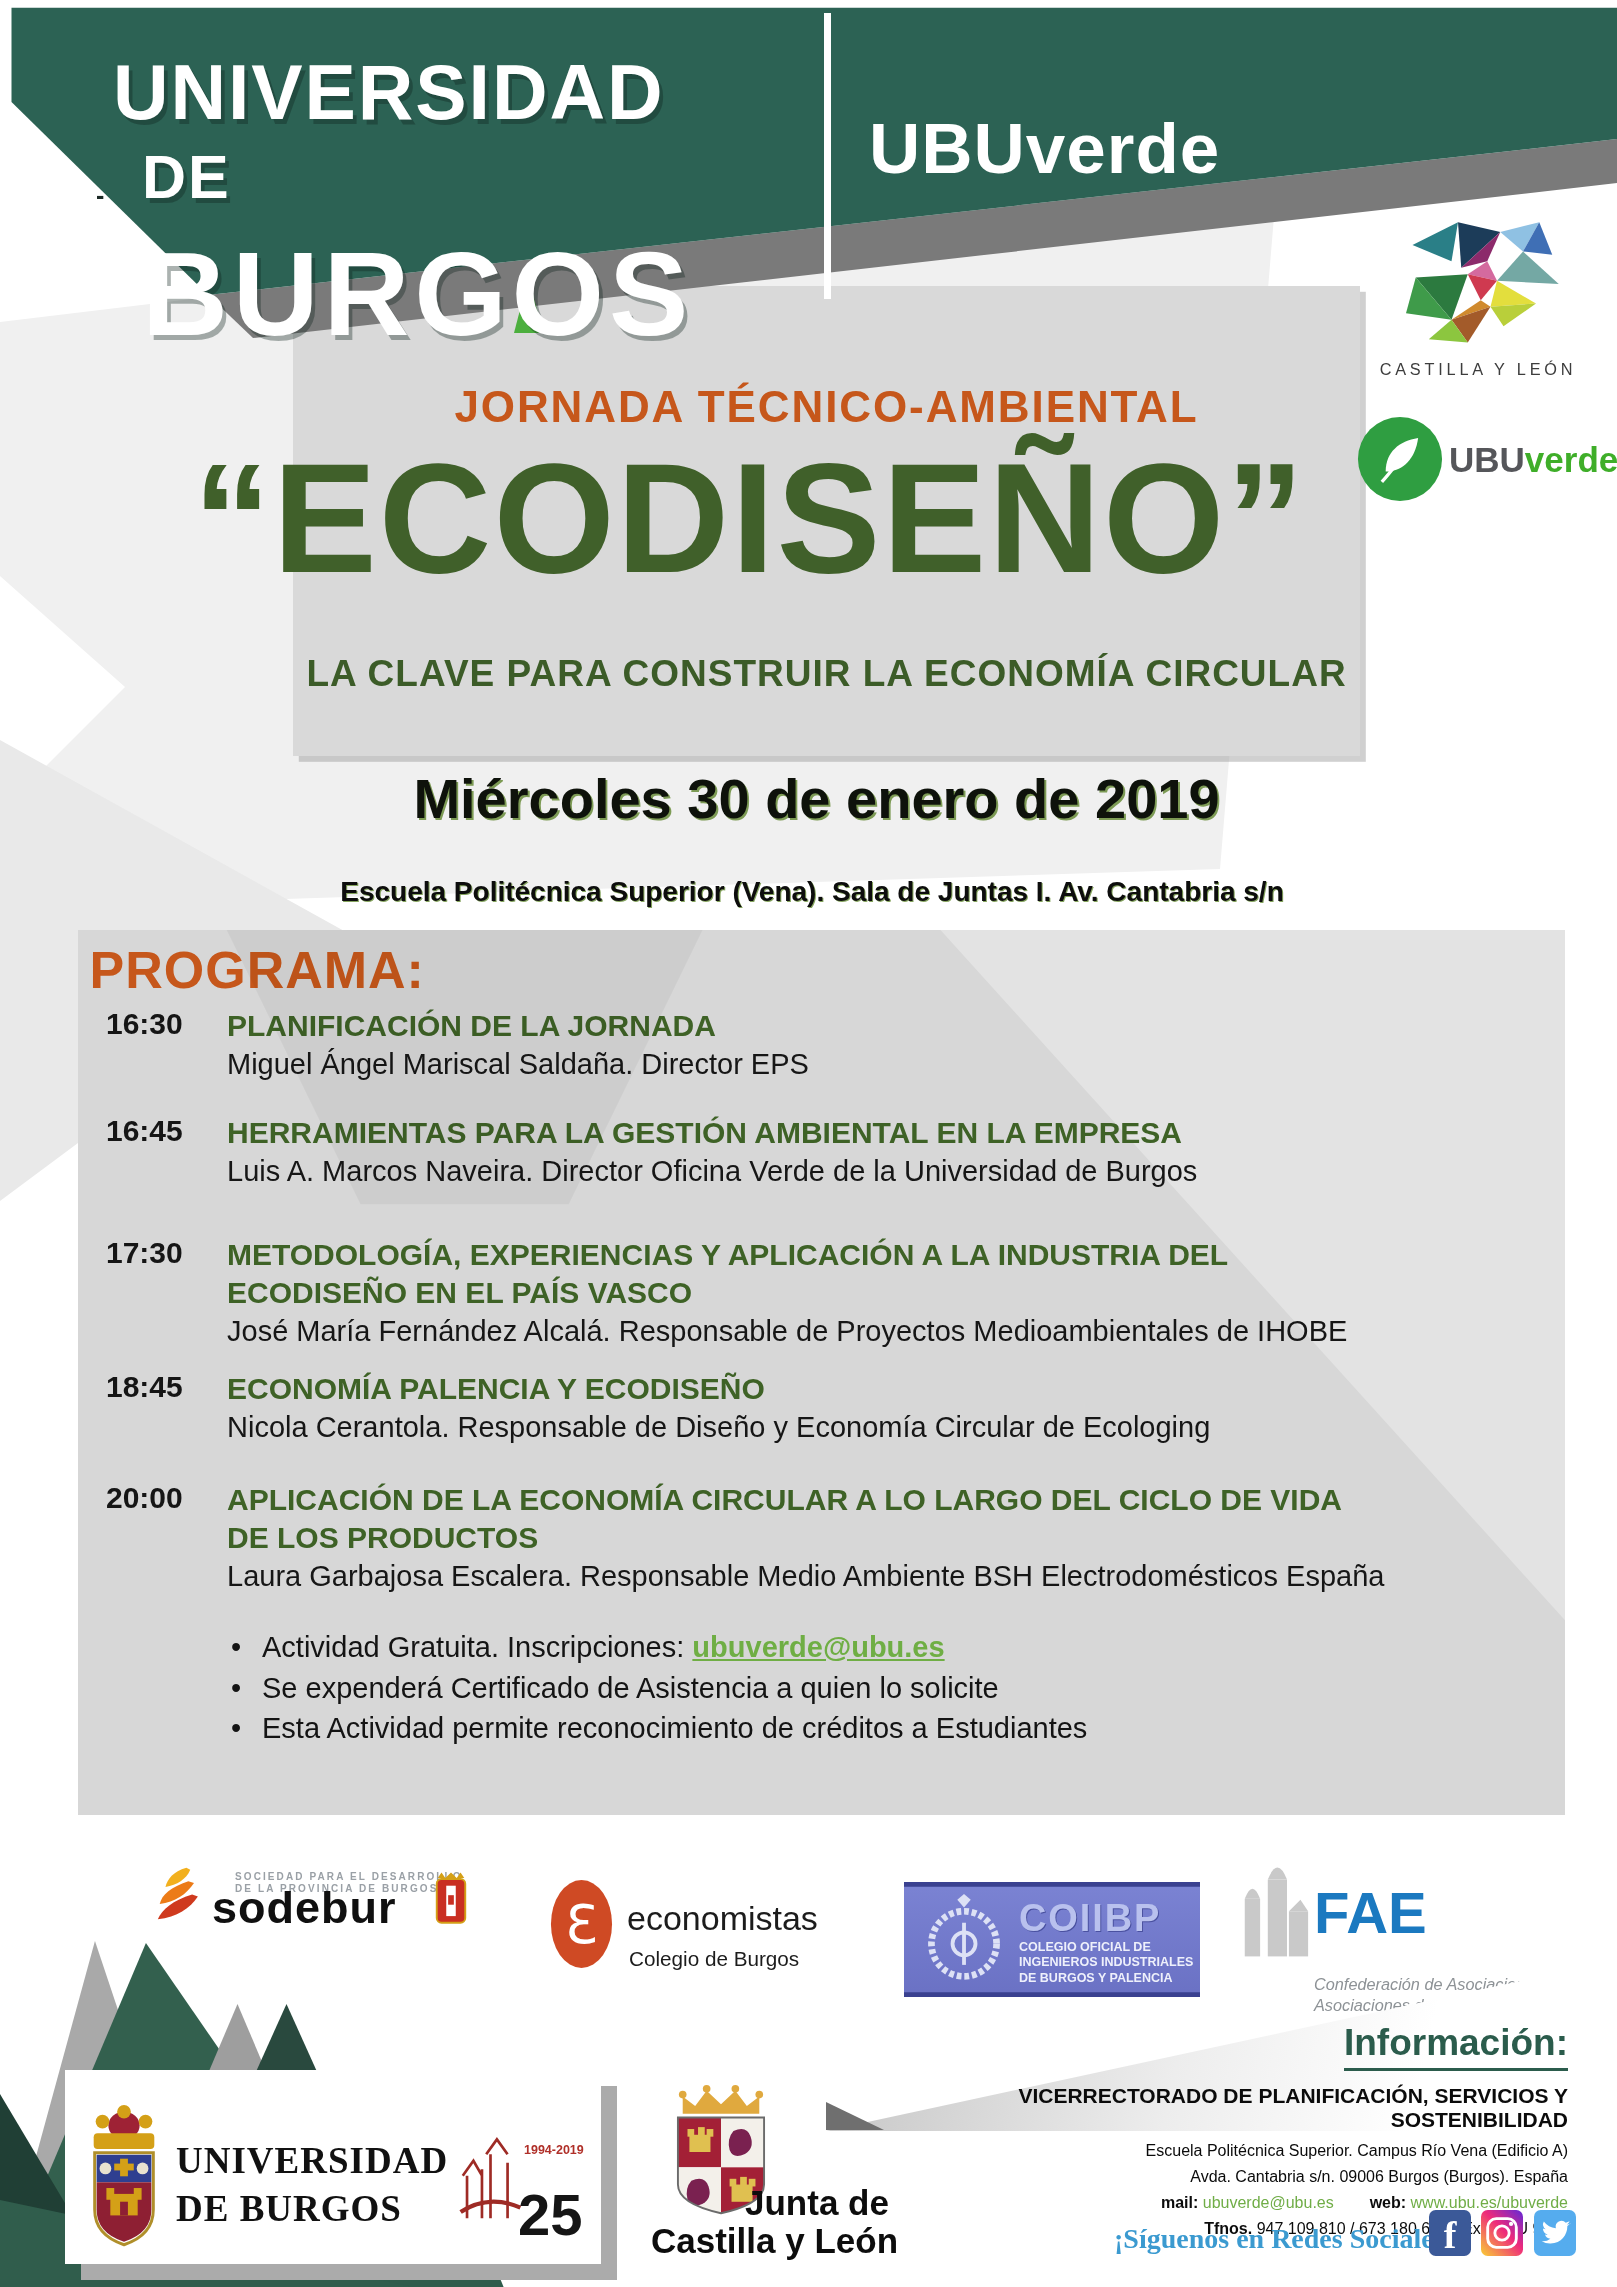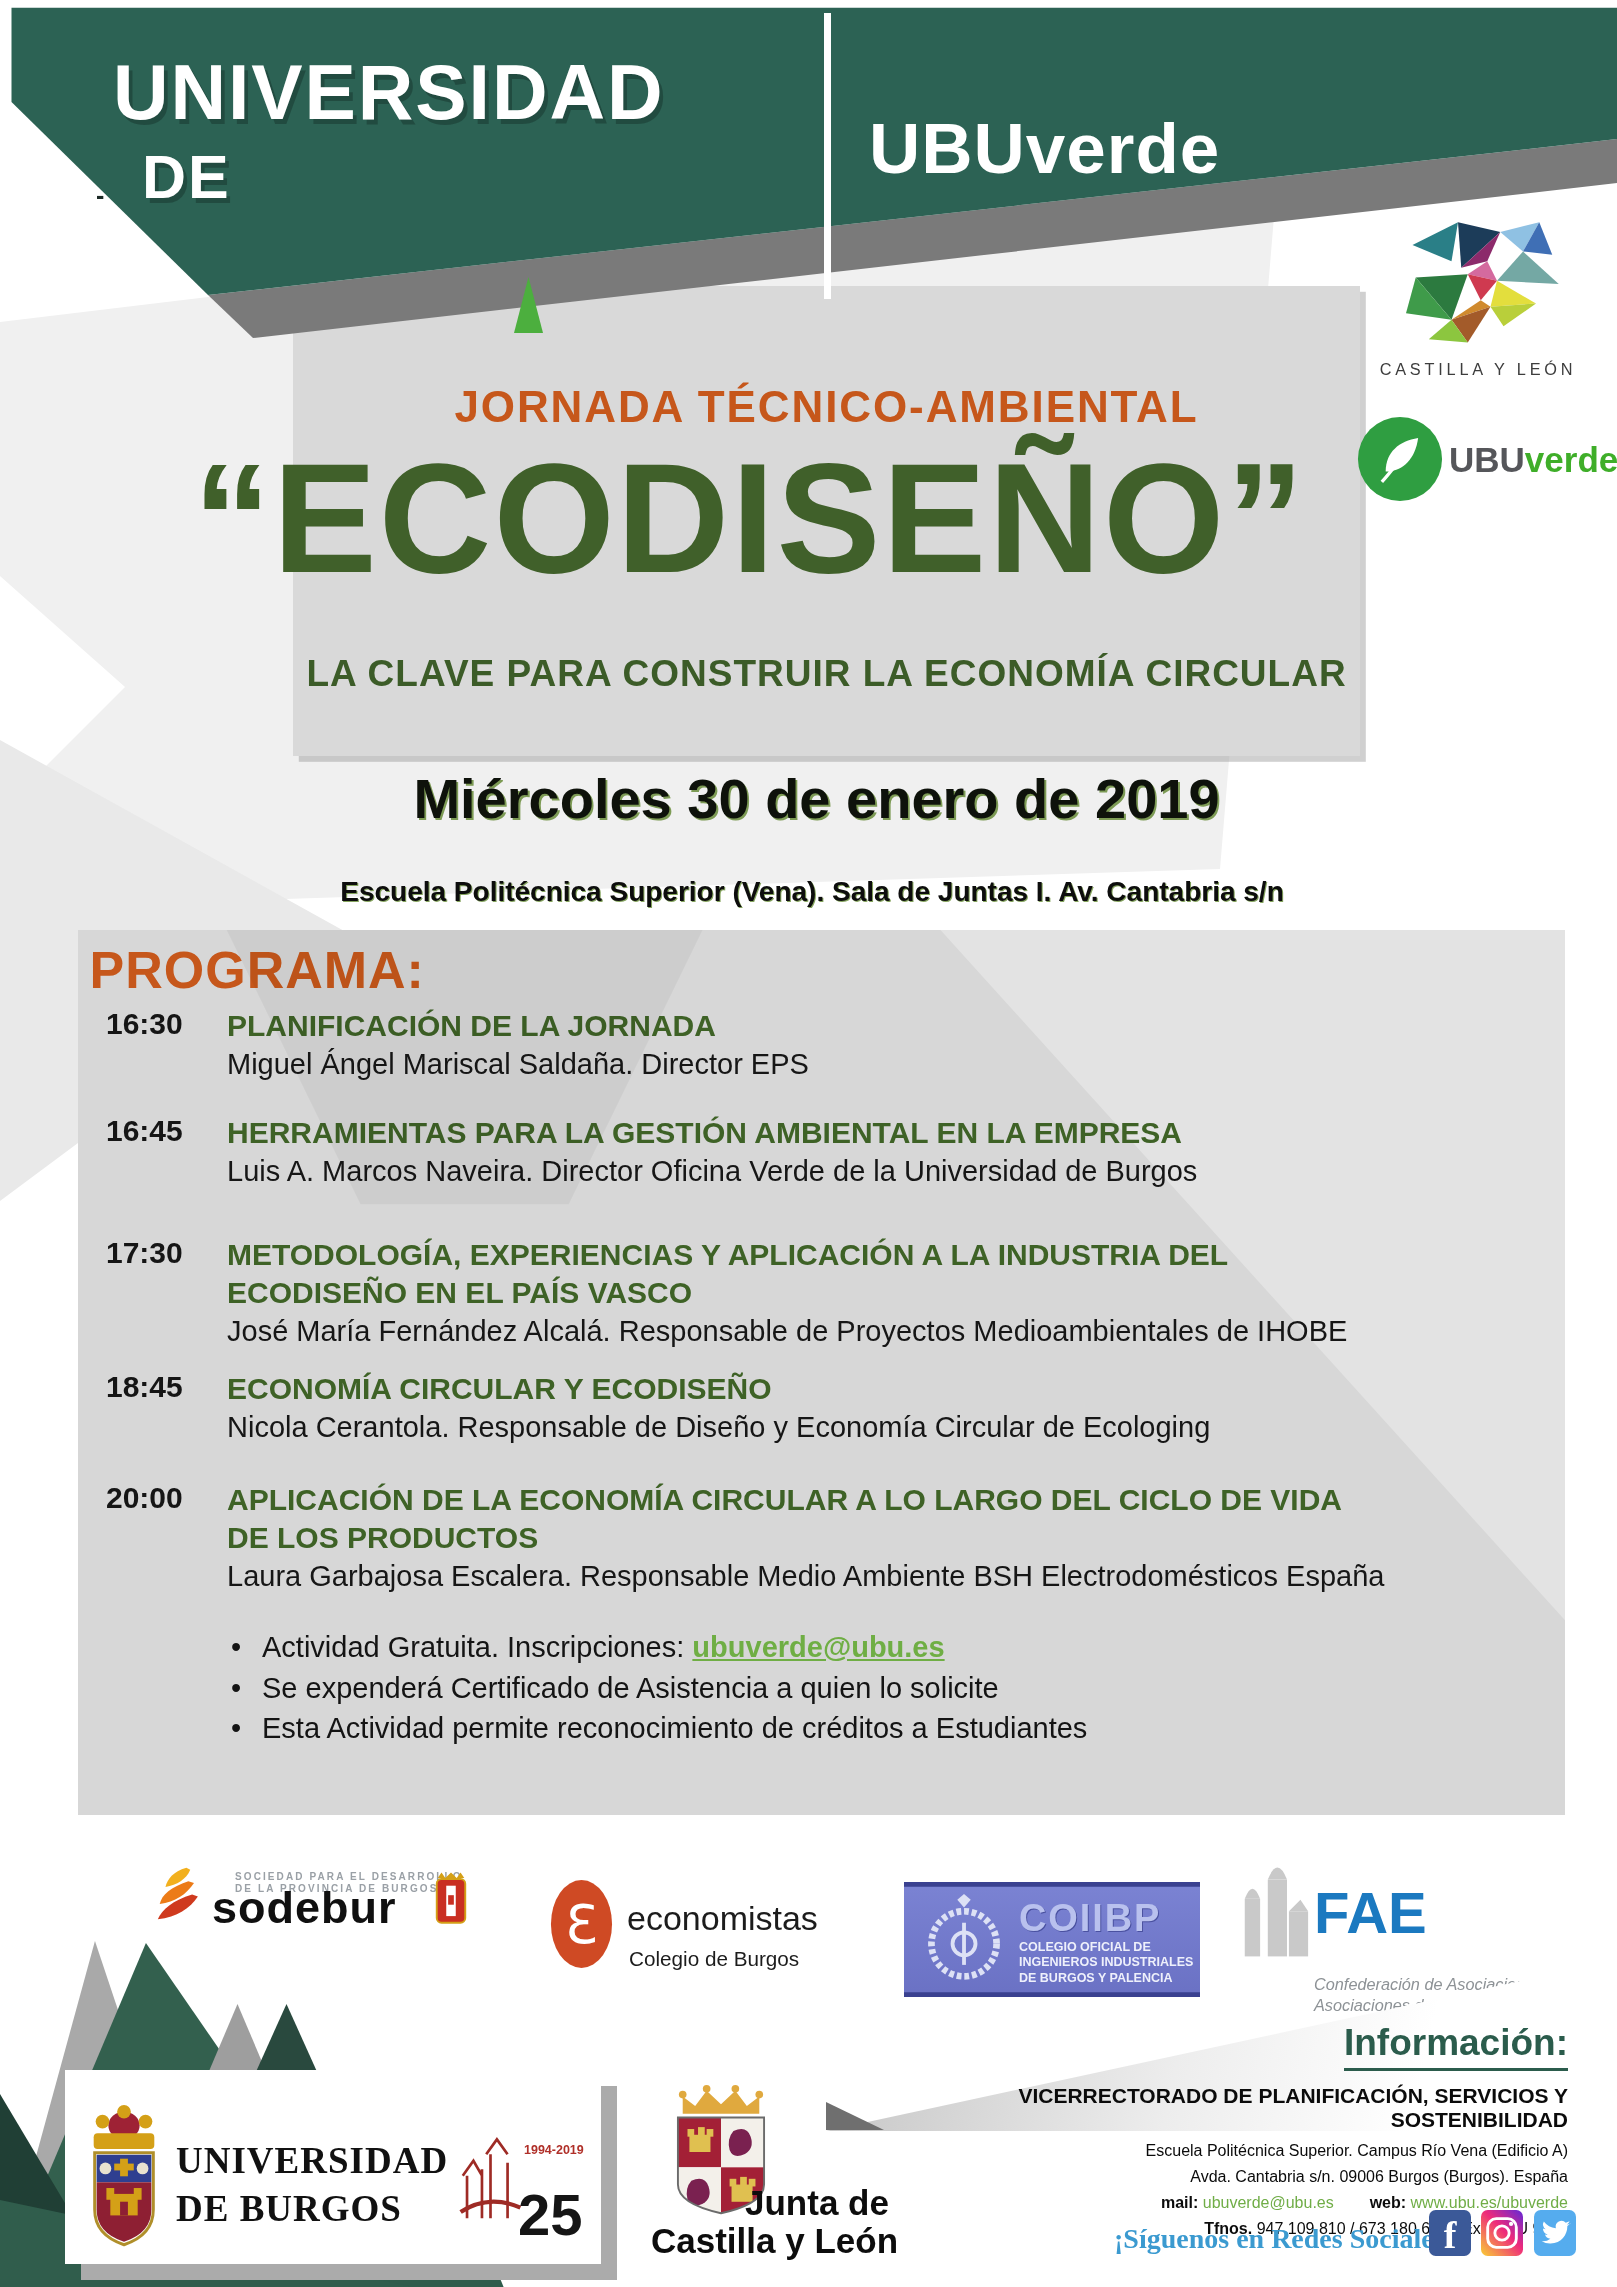--- a/index.html
+++ b/index.html
@@ -137,20 +137,21 @@
 
   <div class="abs hero-box"></div>
 
   <div class="abs banner-band"></div>
   <div class="abs banner-green"></div>
   <div class="abs peek-triangle"></div>
   <div class="abs banner-sep"></div>
   <div class="abs u-line1">UNIVERSIDAD</div>
   <div class="abs u-line2">
     <span class="de">DE</span>
+    <span class="burgos">BURGOS</span>
   </div>
   <div class="abs banner-brand">UBUverde</div>
   <div class="abs banner-dash">-</div>
 
   <div class="abs castilla-star">
     <svg width="173" height="130" viewBox="0 0 100 80">
       <polygon points="10,16 38,2 34,26" fill="#2a7f87"></polygon>
       <polygon points="38,2 64,8 40,30" fill="#1c3c59"></polygon>
       <polygon points="64,8 56,26 40,30" fill="#8c2a6b"></polygon>
       <polygon points="64,8 88,2 78,20" fill="#8fc1e3"></polygon>
@@ -210,21 +211,21 @@
       <div class="prog-body">
         <div class="prog-title">METODOLOGÍA, EXPERIENCIAS Y APLICACIÓN A LA INDUSTRIA DEL</div>
         <div class="prog-title">ECODISEÑO EN EL PAÍS VASCO</div>
         <div class="prog-speaker">José María Fernández Alcalá. Responsable de Proyectos Medioambientales de IHOBE</div>
       </div>
     </div>
 
     <div class="prog-row" style="top:440px">
       <div class="prog-time">18:45</div>
       <div class="prog-body">
-        <div class="prog-title">ECONOMÍA CIRCULAR Y ECODISEÑO</div>
+        <div class="prog-title">ECONOMÍA PALENCIA Y ECODISEÑO</div>
         <div class="prog-speaker">Nicola Cerantola. Responsable de Diseño y Economía Circular de Ecologing</div>
       </div>
     </div>
 
     <div class="prog-row" style="top:551px">
       <div class="prog-time">20:00</div>
       <div class="prog-body">
         <div class="prog-title">APLICACIÓN DE LA ECONOMÍA CIRCULAR A LO LARGO DEL CICLO DE VIDA</div>
         <div class="prog-title">DE LOS PRODUCTOS</div>
         <div class="prog-speaker">Laura Garbajosa Escalera. Responsable Medio Ambiente BSH Electrodomésticos España</div>

